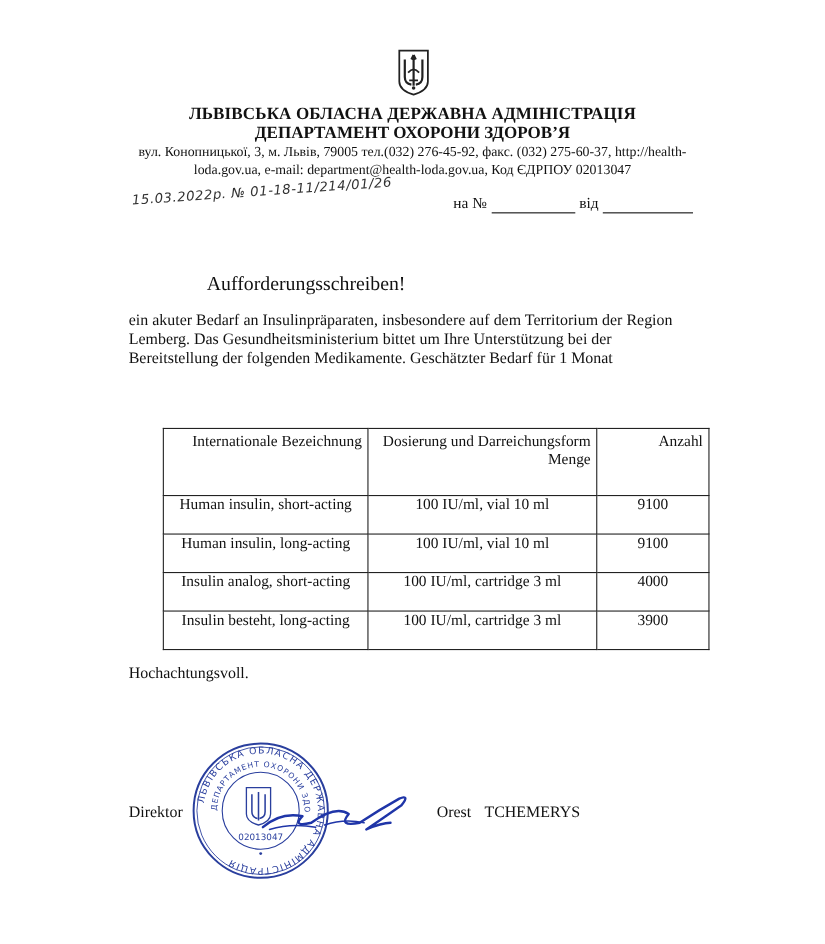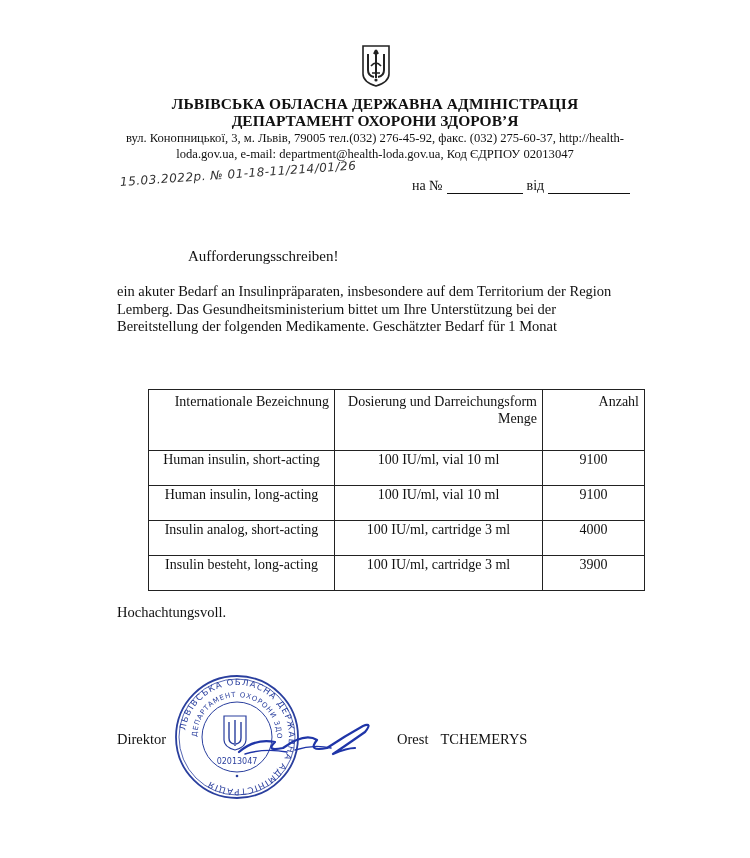--- a/index.html
+++ b/index.html
@@ -15,21 +15,21 @@
     .addr2 { left: 0; width: 750px; top: 147px; text-align: center; font-size: 12.6px; }
     .handwritten {
       left: 120px; top: 175px; font-family: "DejaVu Sans", sans-serif; font-style: italic;
       font-size: 12px; color: #333; transform: rotate(-4deg); transform-origin: left center;
       letter-spacing: 0.5px;
     }
     .ref-line { left: 400px; top: 178px; font-size: 14px; margin-left: 12px; }
     .ref-line .blank { display: inline-block; border-bottom: 1px solid #111; height: 14px; vertical-align: bottom; }
     .ref-line .b1 { width: 76px; margin: 0 4px; }
     .ref-line .b2 { width: 82px; margin-left: 4px; }
-    .title { left: 188px; top: 248px; font-size: 15px; }
+    .title { left: 188px; top: 248px; font-size: 18px; }
     .para { left: 117px; top: 283px; width: 520px; font-size: 14.5px; line-height: 17.5px; }
     .para .l { display: block; white-space: nowrap; }
     .para .l0 { padding-left: 3px; }
     table.meds {
       position: absolute; left: 148px; top: 389px; border-collapse: collapse;
       font-size: 14px; line-height: 17px;
     }
     table.meds td, table.meds th {
       border: 1.5px solid #222; padding: 0; vertical-align: top; font-weight: normal;
     }

